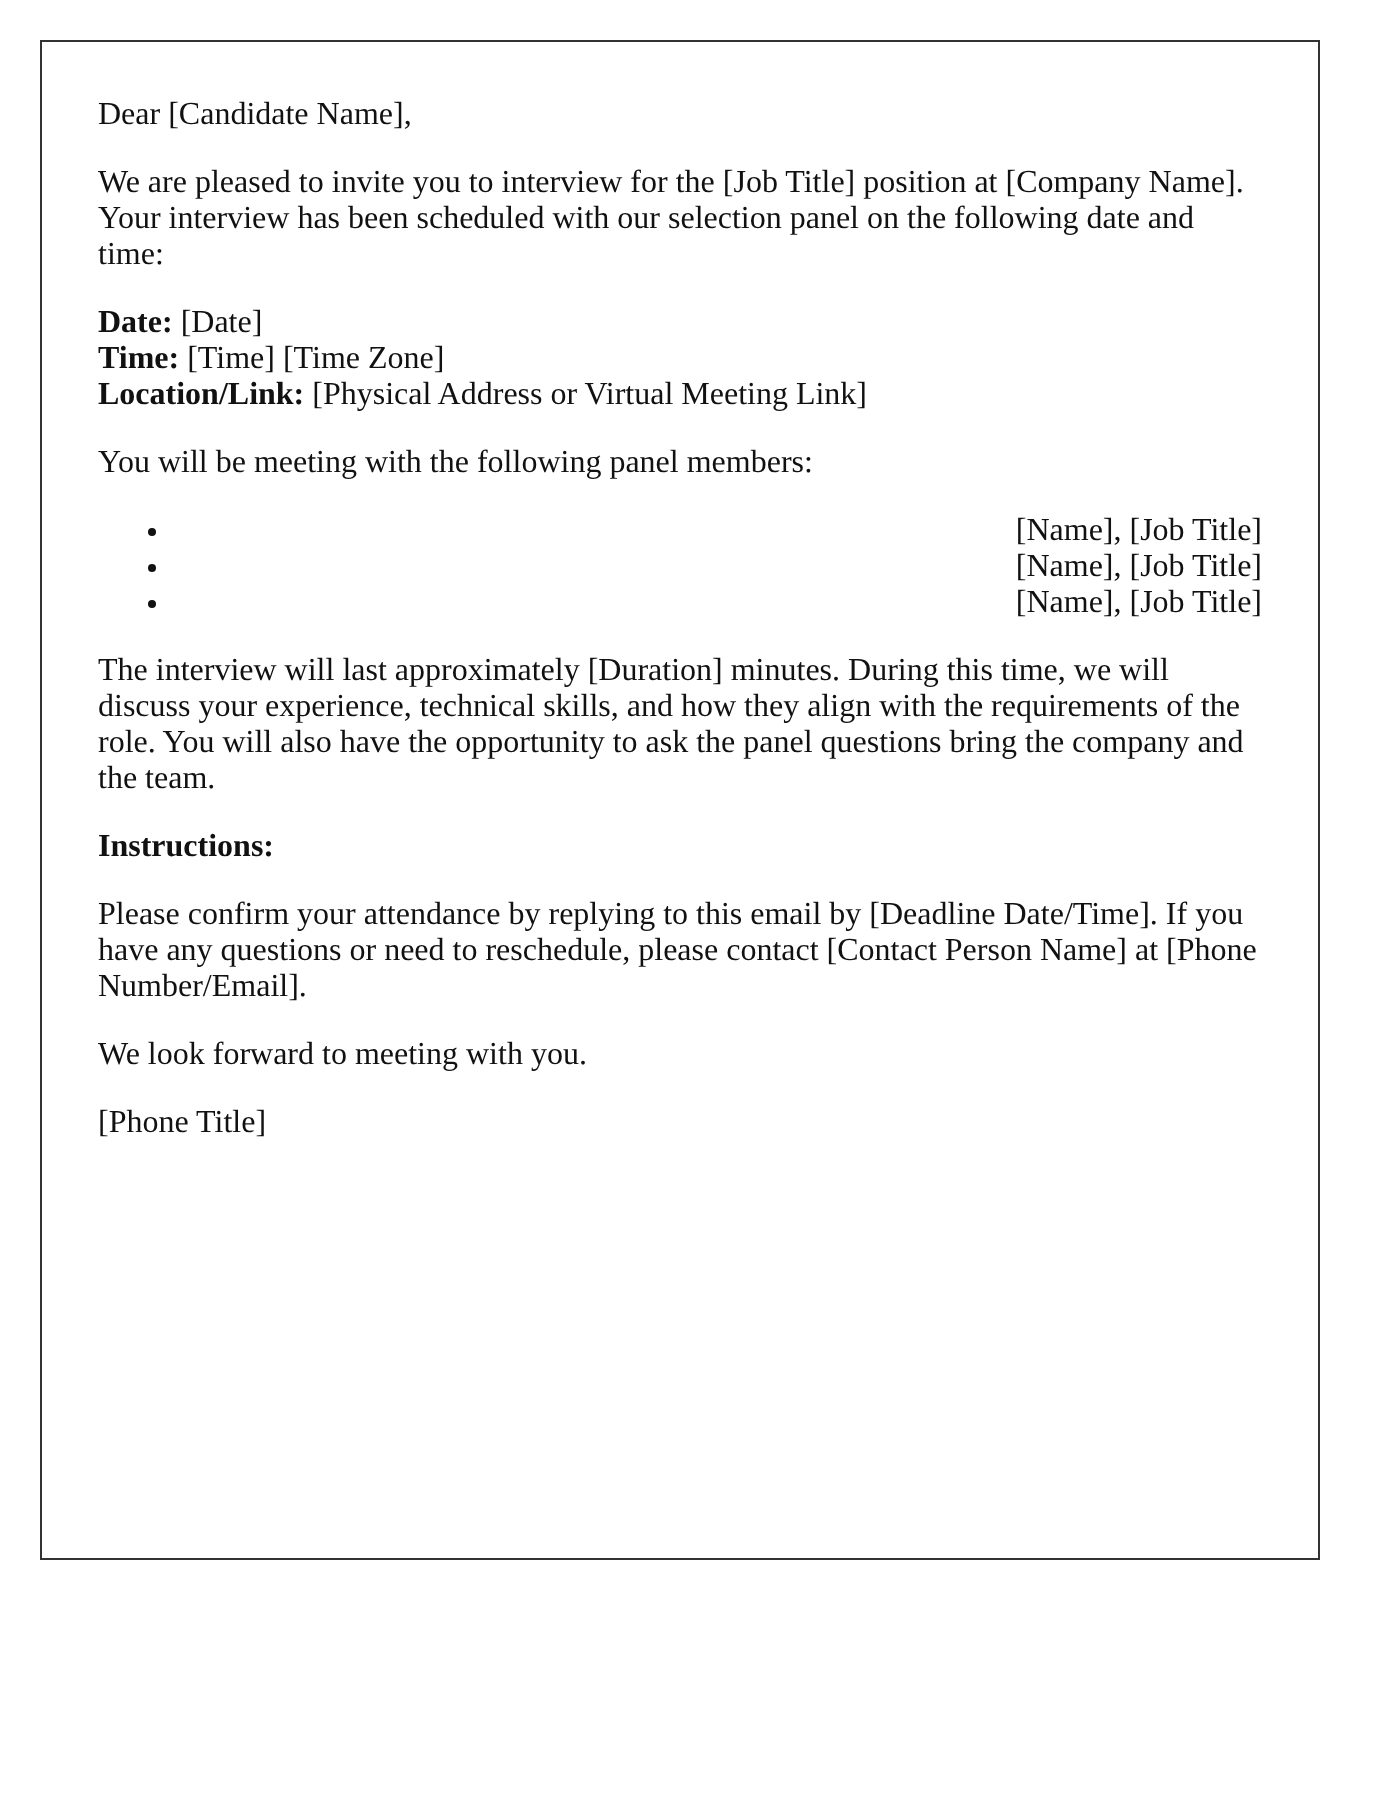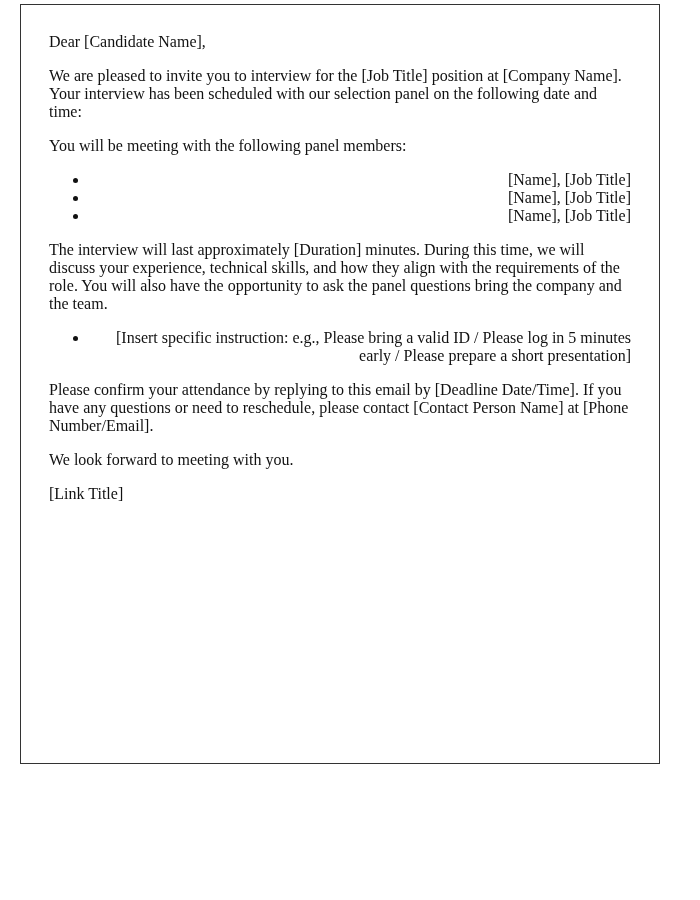--- a/index.html
+++ b/index.html
@@ -1,37 +1,40 @@
 <!DOCTYPE html>
 <html><head>
   <meta charset="utf-8">
   <style>
     html, body { margin: 0; padding: 0; background: #ffffff; }
     body { width: 700px; height: 900px; position: relative; font-family: "Liberation Serif", "DejaVu Serif", serif; font-size: 16px; line-height: 18px; color: #111; }
-    .letter { position: absolute; left: 20px; top: 4px; width: 640px; height: 760px; border: 1px solid #333; box-sizing: border-box; padding: 28px 28px 0 28px; }
+    .letter { position: absolute; left: 20px; top: 20px; width: 640px; height: 760px; border: 1px solid #333; box-sizing: border-box; padding: 28px 28px 0 28px; }
     p { margin: 0 0 16px 0; }
     ul { margin: 0 0 16px 0; padding-left: 40px; text-align: right; }
     li { margin: 0; }
     .line { display: block; }
     b { font-weight: bold; }
   </style>
 </head>
 <body>
 
 <div class="letter">
   <p>Dear [Candidate Name],</p>
   <p>We are pleased to invite you to interview for the [Job Title] position at [Company Name]. Your interview has been scheduled with our selection panel on the following date and time:</p>
+  <p>
+    <span class="line"><b>Date:</b><span> [Date]</span></span>
+    <span class="line"><b>Time:</b><span> [Time] [Time Zone]</span></span>
+    <span class="line"><b>Location/Link:</b><span> [Physical Address or Virtual Meeting Link]</span></span>
+  </p>
   <p>You will be meeting with the following panel members:</p>
   <ul>
     <li>[Name], [Job Title]</li>
     <li>[Name], [Job Title]</li>
     <li>[Name], [Job Title]</li>
   </ul>
   <p>The interview will last approximately [Duration] minutes. During this time, we will discuss your experience, technical skills, and how they align with the requirements of the role. You will also have the opportunity to ask the panel questions bring the company and the team.</p>
-  <ul>
-    <li>[Insert specific instruction: e.g., Please bring a valid ID / Please log in 5 minutes early / Please prepare a short presentation]</li>
-  </ul>
+  <p><b>Instructions:</b></p>
   <p>Please confirm your attendance by replying to this email by [Deadline Date/Time]. If you have any questions or need to reschedule, please contact [Contact Person Name] at [Phone Number/Email].</p>
   <p>We look forward to meeting with you.</p>
   <p>
-    <span class="line">[Link Title]</span>
+    <span class="line">[Phone Title]</span>
   </p>
 </div>
 
 </body></html>

